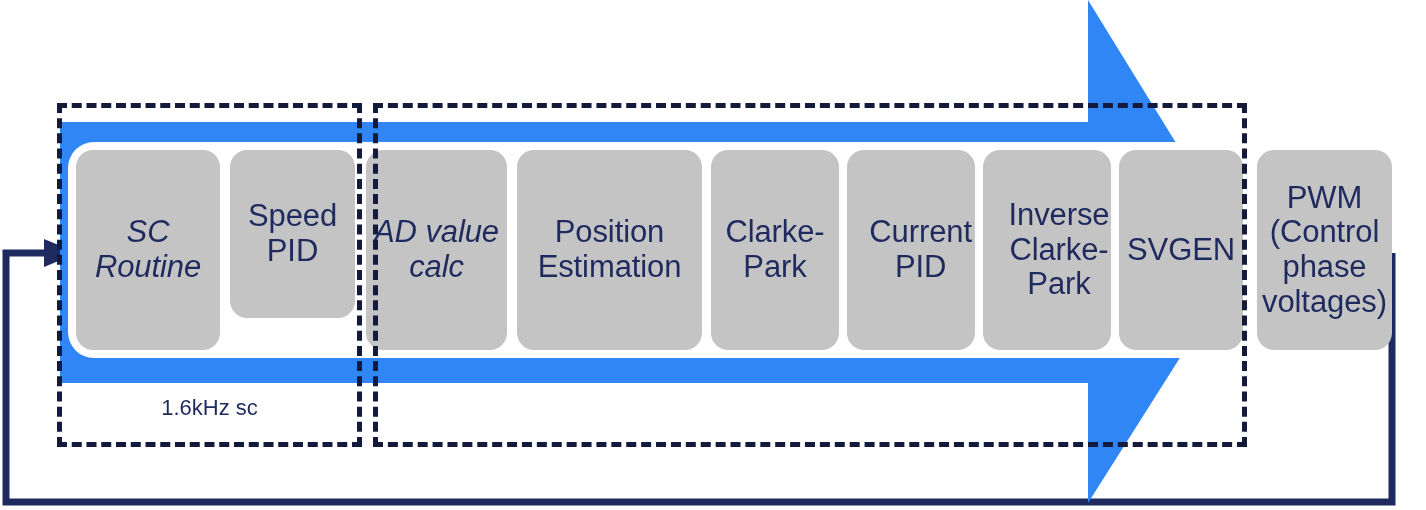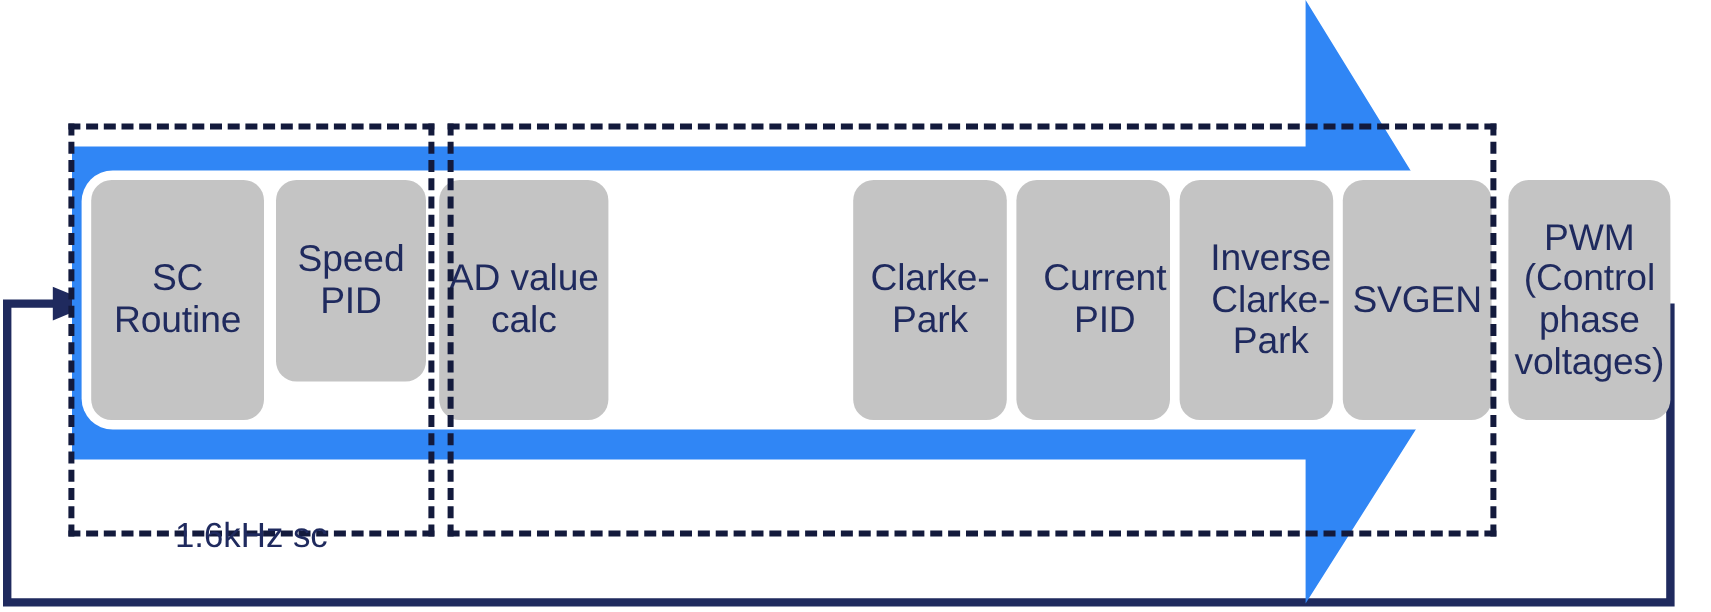--- a/index.html
+++ b/index.html
@@ -54,59 +54,62 @@
     position: absolute;
     border: 5px dashed #131a3c;
     box-sizing: border-box;
     z-index: 5;
     pointer-events: none;
   }
 
   .grouplabel {
     position: absolute;
     color: #1f2a5e;
-    font-size: 29px;
+    font-size: 22px;
     text-align: center;
     z-index: 6;
     white-space: nowrap;
-    margin-top: 36px;
   }
 </style>
 </head>
 <body>
 
 <div id="stage">
 
   <svg id="bg-svg" viewBox="0 0 1426 510">
 
     <g>
       <path d="M 1392 253 L 1392 502 L 6 502 L 6 253 L 58 253" fill="none" stroke="#1f2a5e" stroke-width="7"></path>
       <polygon points="44,239 78,253 44,267" fill="#1f2a5e"></polygon>
     </g>
 
     <polygon points="60,122 1088,122 1088,0 1245,255 1088,503 1088,383 60,383" fill="#3086f5"></polygon>
   </svg>
 
   <div class="halo" style="left:68px; top:142px; width:1182px; height:216px;"></div>
 
-  <div class="block" style="left:76px; top:150px; width:144px; height:200px;">
+  <div class="block" style="left:76px; top:150px; width:144px; height:200px;font-style:italic;">
     <span style="white-space:pre-line;">SC
 Routine</span>
   </div>
 
   <div class="block" style="left:230px; top:150px; width:125px; height:168px;">
     <span style="white-space:pre-line;">Speed
 PID</span>
   </div>
 
-  <div class="block" style="left:366px; top:150px; width:141px; height:200px;">
+  <div class="block" style="left:366px; top:150px; width:141px; height:200px;font-style:italic;">
     <span style="white-space:pre-line;">AD value
 calc</span>
   </div>
 
+  <div class="block" style="left:517px; top:150px; width:185px; height:200px;">
+    <span style="white-space:pre-line;">Position
+Estimation</span>
+  </div>
 
   <div class="block" style="left:711px; top:150px; width:128px; height:200px;">
     <span style="white-space:pre-line;">Clarke-
 Park</span>
   </div>
 
   <div class="block" style="left:847px; top:150px; width:128px; height:200px;justify-content:flex-end;">
     <span style="white-space:pre-line;">Current
 PID</span>
   </div>

